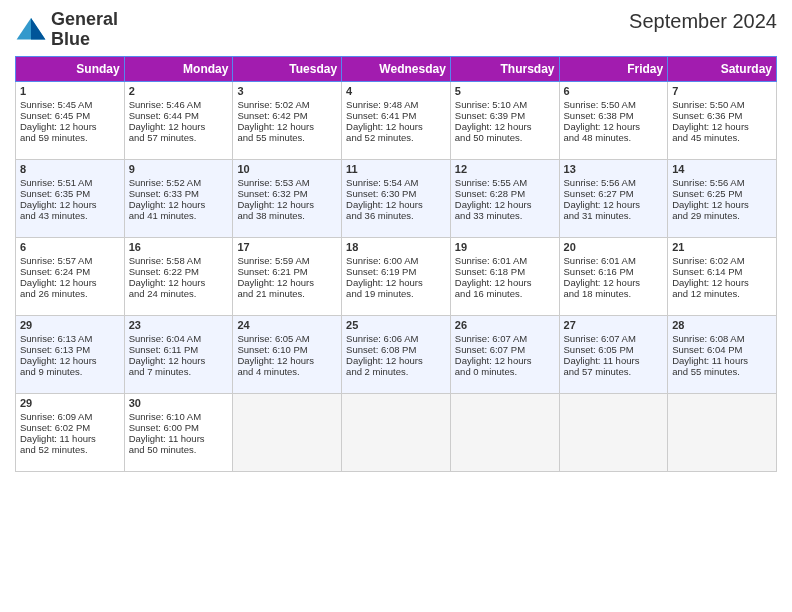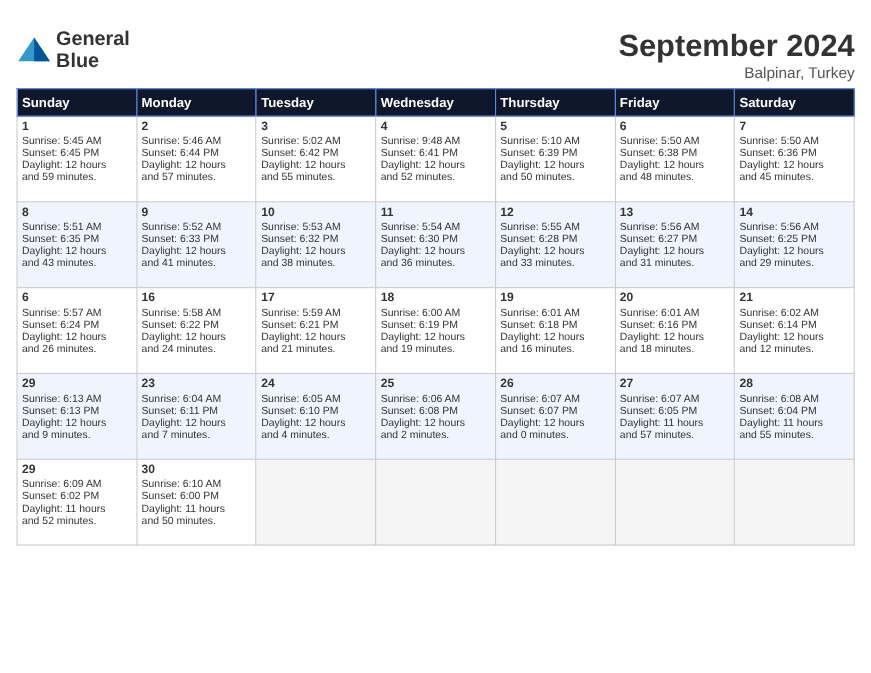--- a/index.html
+++ b/index.html
@@ -6,21 +6,20 @@
     body {
       font-family: Arial, sans-serif;
       background: #fff;
       width: 792px;
       height: 612px;
       overflow: hidden;
     }
     .container {
       width: 792px;
       padding: 10px 15px;
-      margin-top: 16px;
     }
     .header-row {
       display: flex;
       justify-content: space-between;
       align-items: flex-start;
       margin-bottom: 6px;
     }
     .logo {
       display: flex;
       align-items: center;
@@ -33,40 +32,40 @@
       line-height: 1.1;
     }
     .logo-icon {
       width: 32px;
       height: 32px;
     }
     .title-block {
       text-align: right;
     }
     .month-title {
-      font-size: 28px;
-      font-weight: bold;
+      font-size: 20px;
+      font-weight: normal;
       color: #333;
     }
     .subtitle {
       font-size: 14px;
       color: #555;
     }
     table {
       width: 100%;
       border-collapse: collapse;
       table-layout: fixed;
     }
     th {
-      background-color: #0f172a;
+      background-color: #a21caf;
       color: #fff;
       font-size: 12px;
       font-weight: bold;
       padding: 5px 4px;
-      text-align: left;
+      text-align: right;
       border: 1px solid #5588ee;
     }
     td {
       border: 1px solid #ccc;
       vertical-align: top;
       padding: 3px 4px;
       font-size: 9.5px;
       color: #333;
       height: 78px;
       background: #fff;
@@ -94,21 +93,20 @@
         <polygon points="20,5 38,32 2,32" fill="#3399cc"></polygon>
         <polygon points="20,5 38,32 20,32" fill="#005599"></polygon>
       </svg>
       <div class="logo-text">
         <div>General</div>
         <div>Blue</div>
       </div>
     </div>
     <div class="title-block">
       <div class="month-title">September 2024</div>
-      <div class="subtitle">Balpinar, Turkey</div>
     </div>
   </div>
 
   <table>
     <thead>
       <tr id="thead-row">
           <th>Sunday</th>
           <th>Monday</th>
           <th>Tuesday</th>
           <th>Wednesday</th>

